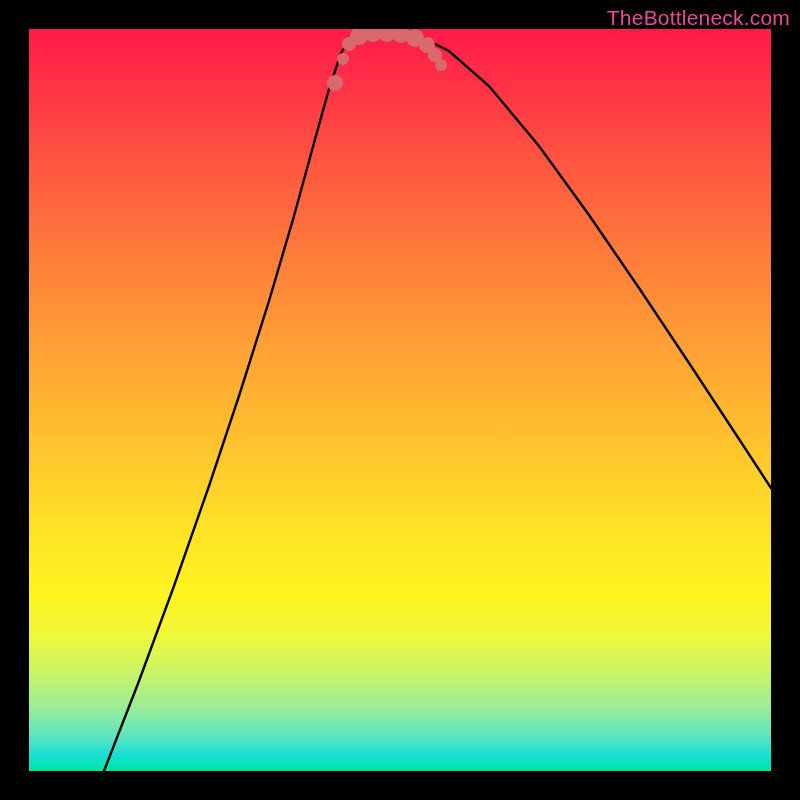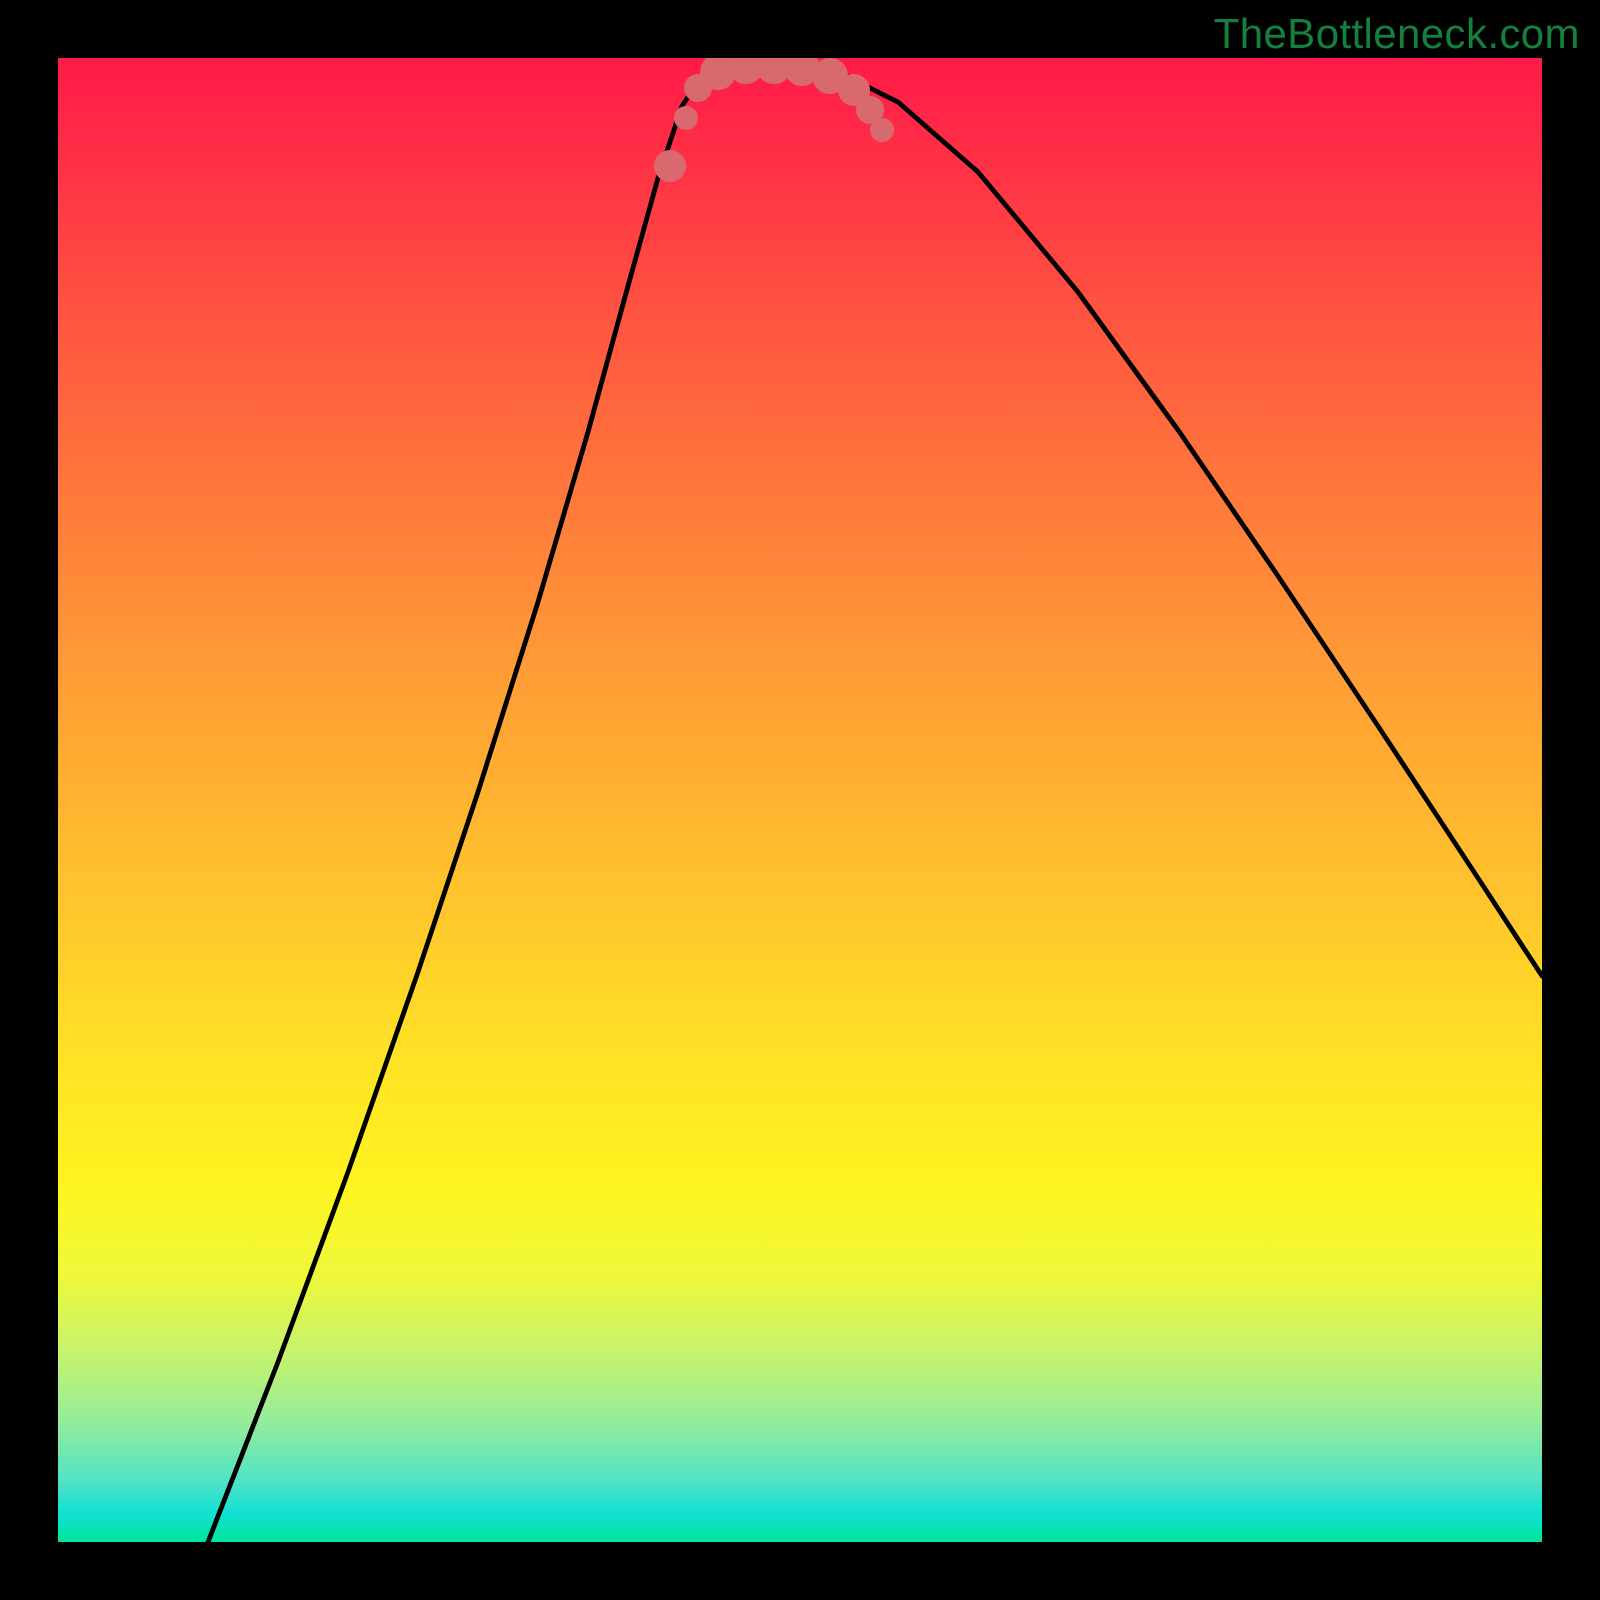--- a/index.html
+++ b/index.html
@@ -37,21 +37,21 @@
       #93ec9c 92%,
       #4de3c6 96%,
       #14e0d4 98%,
       #00e59e 100%
     );
   }
   .watermark {
     position: absolute;
     top: 6px;
     right: 10px;
-    color: #15803d;
+    color: #ec4899;
     font-size: 21px;
     font-weight: 500;
     letter-spacing: 0.2px;
     user-select: none;
   }
   svg.curve {
     position: absolute;
     inset: 0;
     width: 742px;
     height: 742px;

